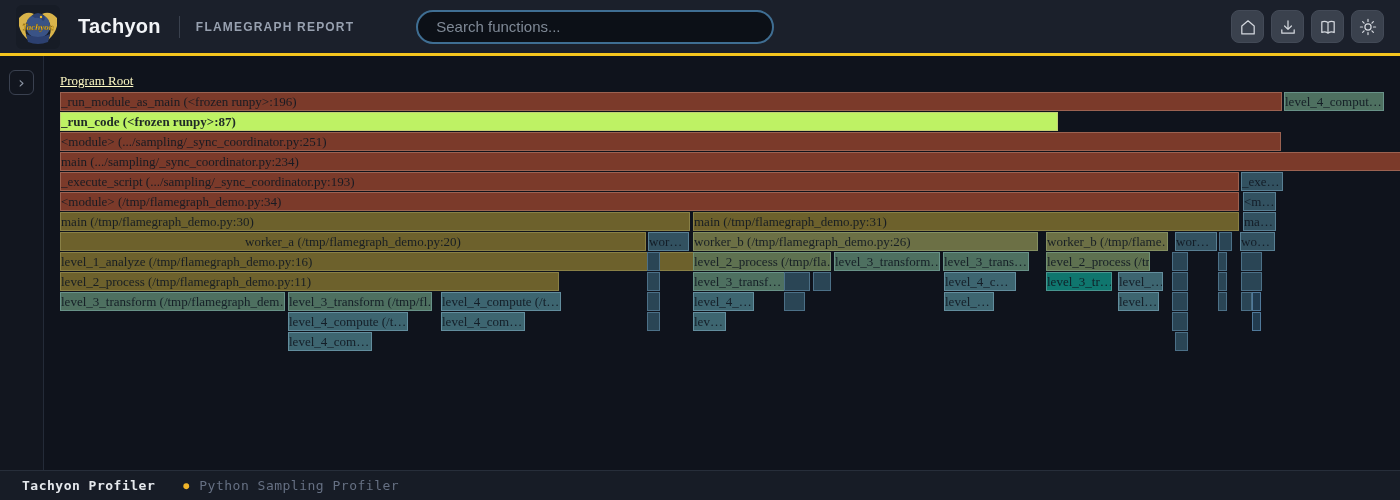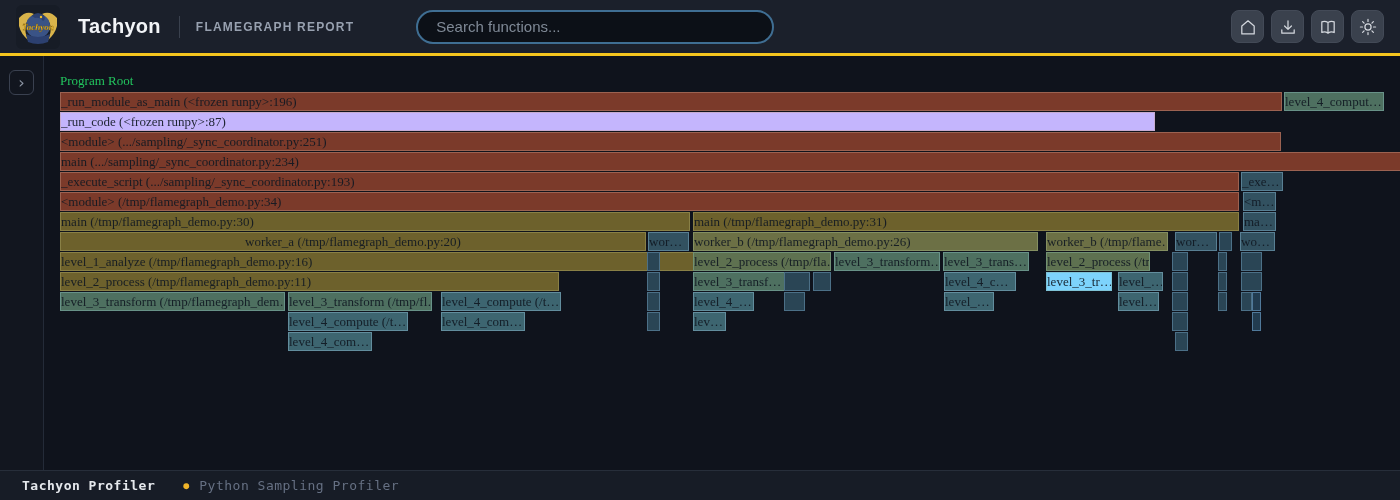--- a/index.html
+++ b/index.html
@@ -16,21 +16,21 @@
   .search::placeholder { color:#7f8996; }
   .hdr-buttons { margin-left:auto; margin-right:16px; display:flex; gap:7px; }
   .icon-btn { width:33px; height:33px; border-radius:8px; background:#3a414d; border:1px solid #434a57; display:flex; align-items:center; justify-content:center; cursor:pointer; }
   .icon-btn svg { stroke:#d4d8de; fill:none; stroke-width:1.8; stroke-linecap:round; stroke-linejoin:round; }
 
   
   .main { display:flex; height:414px; }
   .sidebar { width:44px; background:#12161f; border-right:1px solid #242b38; position:relative; }
   .sb-toggle { position:absolute; left:9px; top:14px; width:25px; height:25px; border-radius:6px; border:1px solid #3a4150; background:transparent; color:#8a93a2; font-size:16px; line-height:22px; text-align:center; cursor:pointer; font-family:"DejaVu Sans", sans-serif; }
   .flame-wrap { flex:1; position:relative; background:#0f131c; overflow:hidden; }
-  .root-label { position:absolute; left:16px; top:17px; color:#22c55e; font:13px "Liberation Serif", serif; }
+  .root-label { position:absolute; left:16px; top:17px; color:#fef9c3; font:13px "Liberation Serif", serif;text-decoration:underline; }
   .frame { position:absolute; height:19px; border:1px solid rgba(137,176,198,.45); color:rgba(16,24,34,.92); font:13px/17px "Liberation Serif", serif; padding:0 0; white-space:nowrap; overflow:hidden; cursor:pointer; }
 
   
   .statusbar { height:30px; background:#171c26; border-top:1px solid #272e3a; display:flex; align-items:center; font-family:"DejaVu Sans Mono", monospace; font-size:13px; }
   .status-name { color:#e5e8ec; margin-left:22px; font-weight:bold; letter-spacing:.5px; }
   .status-dot { color:#f0b429; margin:0 10px 0 28px; font-size:10px; }
   .status-sub { color:#667083; letter-spacing:.5px; }
 </style>
 </head>
 <body>
@@ -76,21 +76,21 @@
 </div>
 
 <div class="main">
   <div class="sidebar">
     <button class="sb-toggle">›</button>
   </div>
   <div class="flame-wrap">
     <div class="root-label">Program Root</div>
   <div class="frame" style="left: 16px; top: 36px; width: 1222px; background-color: rgb(123, 58, 42); border-color: rgba(205, 160, 140, 0.4);">_run_module_as_main (&lt;frozen runpy&gt;:196)</div>
       <div class="frame" style="left: 1240px; top: 36px; width: 100px; background-color: rgb(78, 112, 96); border-color: rgba(130, 180, 175, 0.5);">level_4_comput…</div>
-      <div class="frame" style="left: 16px; top: 56px; width: 1095px; background-color: #c4b5fd; border-color: rgba(205, 160, 140, 0.4);">_run_code (&lt;frozen runpy&gt;:87)</div>
+      <div class="frame" style="left: 16px; top: 56px; width: 998px; background-color: #bef264; border-color: rgba(205, 160, 140, 0.4); font-weight: bold;">_run_code (&lt;frozen runpy&gt;:87)</div>
       <div class="frame" style="left: 16px; top: 76px; width: 1221px; background-color: rgb(123, 58, 42); border-color: rgba(205, 160, 140, 0.4);">&lt;module&gt; (.../sampling/_sync_coordinator.py:251)</div>
       <div class="frame" style="left: 16px; top: 96px; width: 1344px; background-color: rgb(123, 58, 42); border-color: rgba(205, 160, 140, 0.4); font-family: Liberation Serif, serif;">main (.../sampling/_sync_coordinator.py:234)</div>
       <div class="frame" style="left: 16px; top: 116px; width: 1179px; background-color: rgb(123, 58, 42); border-color: rgba(205, 160, 140, 0.4);">_execute_script (.../sampling/_sync_coordinator.py:193)</div>
       <div class="frame" style="left: 1197px; top: 116px; width: 42px; background-color: rgb(50, 81, 96); border-color: rgba(120, 165, 190, 0.55);">_exe…</div>
       <div class="frame" style="left: 16px; top: 136px; width: 1179px; background-color: rgb(123, 58, 42); border-color: rgba(205, 160, 140, 0.4);">&lt;module&gt; (/tmp/flamegraph_demo.py:34)</div>
       <div class="frame" style="left: 1199px; top: 136px; width: 33px; background-color: rgb(50, 81, 96); border-color: rgba(120, 165, 190, 0.55);">&lt;m…</div>
       <div class="frame" style="left: 16px; top: 156px; width: 630px; background-color: rgb(109, 97, 44); border-color: rgba(190, 185, 120, 0.35);">main (/tmp/flamegraph_demo.py:30)</div>
       <div class="frame" style="left: 649px; top: 156px; width: 546px; background-color: rgb(109, 97, 44); border-color: rgba(190, 185, 120, 0.35);">main (/tmp/flamegraph_demo.py:31)</div>
       <div class="frame" style="left: 1199px; top: 156px; width: 33px; background-color: rgb(50, 81, 96); border-color: rgba(120, 165, 190, 0.55);">ma…</div>
       <div class="frame" style="left: 16px; top: 176px; width: 586px; background-color: rgb(109, 97, 44); border-color: rgba(190, 185, 120, 0.35); text-align: center;">worker_a (/tmp/flamegraph_demo.py:20)</div>
@@ -108,21 +108,21 @@
       <div class="frame" style="left: 1002px; top: 196px; width: 104px; background-color: rgb(94, 113, 80); border-color: rgba(140, 185, 160, 0.45);">level_2_process (/tm…</div>
       <div class="frame" style="left: 1128px; top: 196px; width: 16px; background-color: rgb(42, 69, 85); border-color: rgba(110, 155, 185, 0.5);"></div>
       <div class="frame" style="left: 1174px; top: 196px; width: 9px; background-color: rgb(42, 69, 85); border-color: rgba(110, 155, 185, 0.5);"></div>
       <div class="frame" style="left: 1197px; top: 196px; width: 21px; background-color: rgb(42, 69, 85); border-color: rgba(110, 155, 185, 0.5);"></div>
       <div class="frame" style="left: 16px; top: 216px; width: 499px; background-color: rgb(109, 97, 44); border-color: rgba(190, 185, 120, 0.35);">level_2_process (/tmp/flamegraph_demo.py:11)</div>
       <div class="frame" style="left: 603px; top: 216px; width: 13px; background-color: rgb(42, 69, 85); border-color: rgba(110, 155, 185, 0.5);"></div>
       <div class="frame" style="left: 649px; top: 216px; width: 103px; background-color: rgb(78, 112, 96); border-color: rgba(130, 180, 175, 0.5);">level_3_transf…</div>
       <div class="frame" style="left: 740px; top: 216px; width: 26px; background-color: rgb(42, 69, 85); border-color: rgba(110, 155, 185, 0.5);"></div>
       <div class="frame" style="left: 769px; top: 216px; width: 18px; background-color: rgb(42, 69, 85); border-color: rgba(110, 155, 185, 0.5);"></div>
       <div class="frame" style="left: 900px; top: 216px; width: 72px; background-color: rgb(61, 101, 112); border-color: rgba(130, 175, 195, 0.55);">level_4_c…</div>
-      <div class="frame" style="left: 1002px; top: 216px; width: 66px; background-color: #7dd3fc; border-color: rgba(130, 180, 175, 0.5);">level_3_tr…</div>
+      <div class="frame" style="left: 1002px; top: 216px; width: 66px; background-color: #0f766e; border-color: rgba(130, 180, 175, 0.5);">level_3_tr…</div>
       <div class="frame" style="left: 1074px; top: 216px; width: 45px; background-color: rgb(61, 101, 112); border-color: rgba(130, 175, 195, 0.55);">level_…</div>
       <div class="frame" style="left: 1128px; top: 216px; width: 16px; background-color: rgb(42, 69, 85); border-color: rgba(110, 155, 185, 0.5);"></div>
       <div class="frame" style="left: 1174px; top: 216px; width: 9px; background-color: rgb(42, 69, 85); border-color: rgba(110, 155, 185, 0.5);"></div>
       <div class="frame" style="left: 1197px; top: 216px; width: 21px; background-color: rgb(42, 69, 85); border-color: rgba(110, 155, 185, 0.5);"></div>
       <div class="frame" style="left: 16px; top: 236px; width: 225px; background-color: rgb(78, 112, 96); border-color: rgba(130, 180, 175, 0.5);">level_3_transform (/tmp/flamegraph_dem…</div>
       <div class="frame" style="left: 244px; top: 236px; width: 144px; background-color: rgb(78, 112, 96); border-color: rgba(130, 180, 175, 0.5);">level_3_transform (/tmp/fl…</div>
       <div class="frame" style="left: 397px; top: 236px; width: 120px; background-color: rgb(61, 101, 112); border-color: rgba(130, 175, 195, 0.55);">level_4_compute (/t…</div>
       <div class="frame" style="left: 603px; top: 236px; width: 13px; background-color: rgb(42, 69, 85); border-color: rgba(110, 155, 185, 0.5);"></div>
       <div class="frame" style="left: 649px; top: 236px; width: 61px; background-color: rgb(61, 101, 112); border-color: rgba(130, 175, 195, 0.55);">level_4_…</div>
       <div class="frame" style="left: 740px; top: 236px; width: 21px; background-color: rgb(42, 69, 85); border-color: rgba(110, 155, 185, 0.5);"></div>

